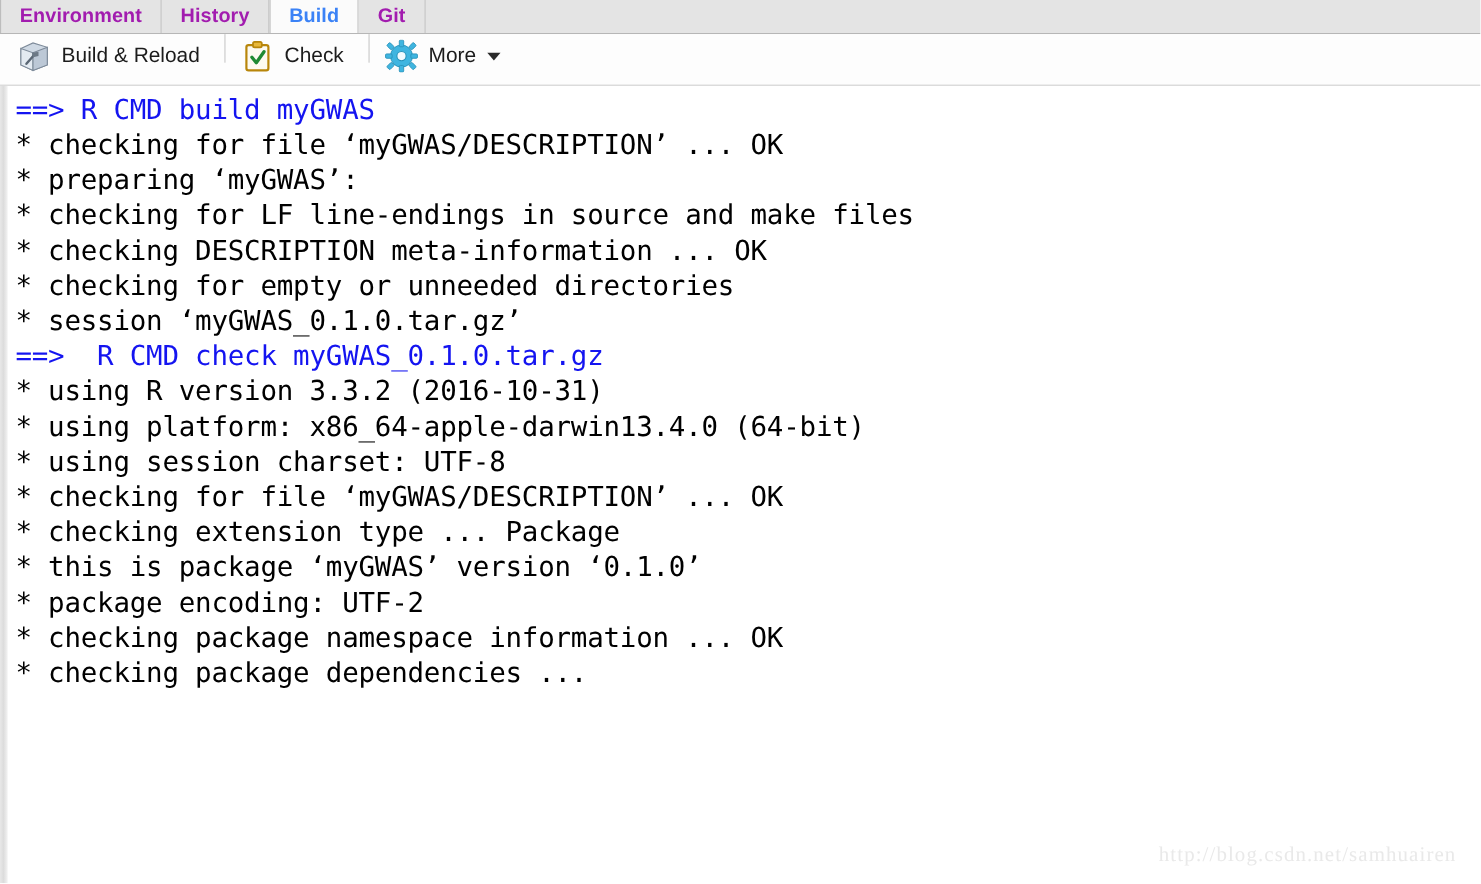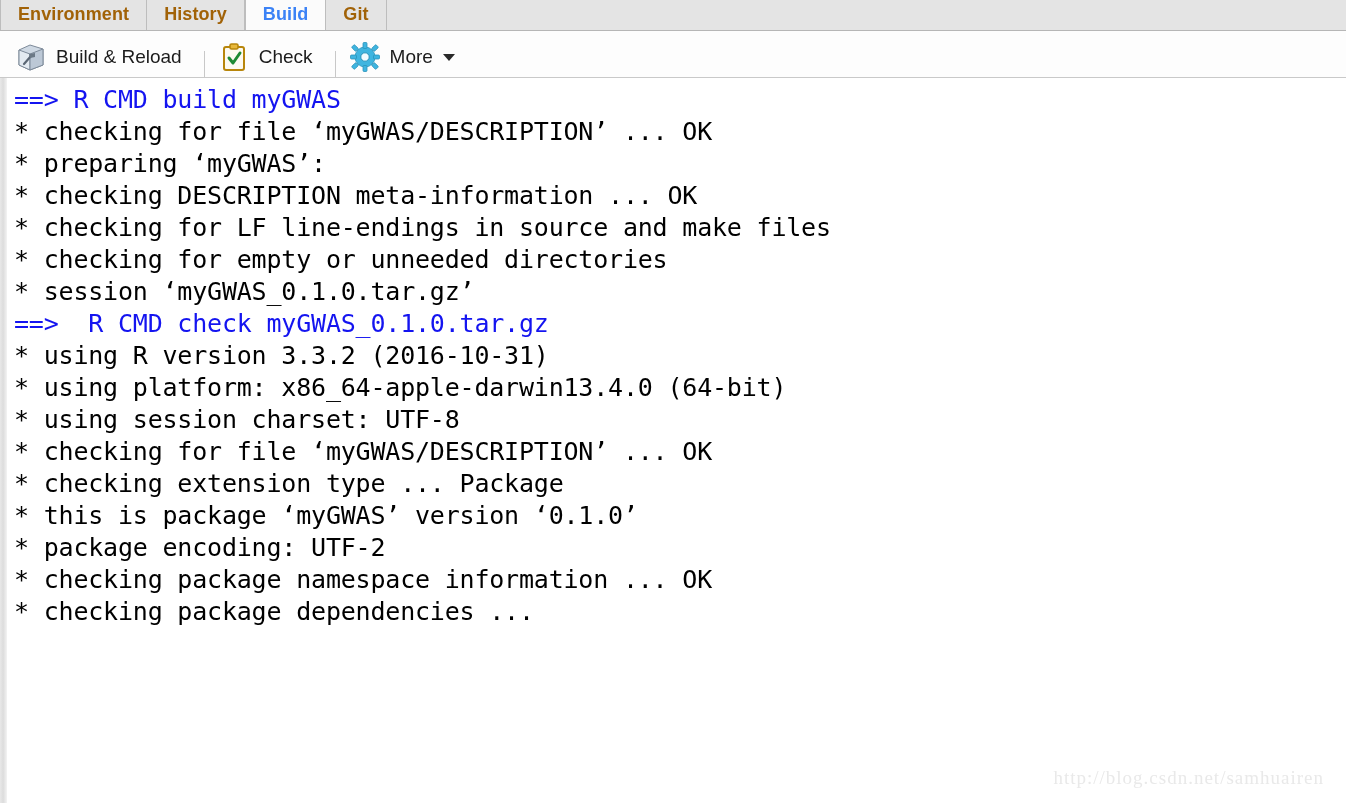--- a/index.html
+++ b/index.html
@@ -28,21 +28,21 @@
   }
   .tab {
     height: 31px;
     box-sizing: border-box;
     display: flex;
     align-items: center;
     justify-content: center;
     padding: 0 17px;
     font-size: 18px;
     font-weight: bold;
-    color: #a16207;
+    color: #a21caf;
     background: #e4e4e4;
     border-right: 1px solid #bdbdbd;
     letter-spacing: 0.1px;
     white-space: nowrap;
     cursor: default;
   }
   .tab.first { border-left: 1px solid #bdbdbd; }
   .tab.active {
     background: #fbfbfb;
     border-right: 1px solid #bdbdbd;
@@ -55,21 +55,21 @@
     background: #e4e4e4;
   }
 
   
   .toolbar {
     position: relative;
     height: 47px;
     background: #fdfdfd;
     border-bottom: 1px solid #c9c9c9;
     display: flex;
-    align-items: flex-end;
+    align-items: flex-start;
     padding-left: 14px;
     box-sizing: border-box;
   }
   .tbtn {
     display: flex;
     align-items: center;
     height: 40px;
     padding: 0 10px 0 2px;
     cursor: default;
     white-space: nowrap;
@@ -211,22 +211,22 @@
 
   </div>
 
   <div class="console">
     <div class="gutter"></div>
     <div class="lines" id="console-lines">
         <div class="ln cmd">==&gt; R CMD build myGWAS</div>
         <div class="ln blank"></div>
         <div class="ln">* checking for file ‘myGWAS/DESCRIPTION’ ... OK</div>
         <div class="ln">* preparing ‘myGWAS’:</div>
+        <div class="ln">* checking for LF line-endings in source and make files</div>
         <div class="ln">* checking DESCRIPTION meta-information ... OK</div>
-        <div class="ln">* checking for LF line-endings in source and make files</div>
         <div class="ln">* checking for empty or unneeded directories</div>
         <div class="ln">* session ‘myGWAS_0.1.0.tar.gz’</div>
         <div class="ln blank"></div>
         <div class="ln cmd">==&gt;  R CMD check myGWAS_0.1.0.tar.gz</div>
         <div class="ln blank"></div>
         <div class="ln">* using R version 3.3.2 (2016-10-31)</div>
         <div class="ln">* using platform: x86_64-apple-darwin13.4.0 (64-bit)</div>
         <div class="ln">* using session charset: UTF-8</div>
         <div class="ln">* checking for file ‘myGWAS/DESCRIPTION’ ... OK</div>
         <div class="ln">* checking extension type ... Package</div>

